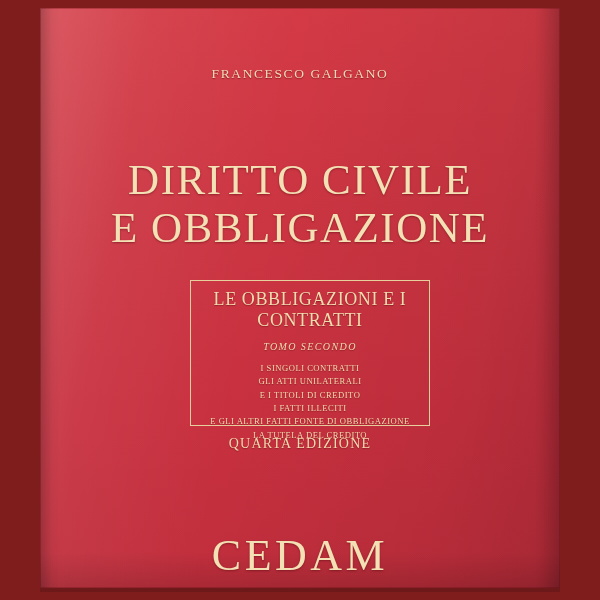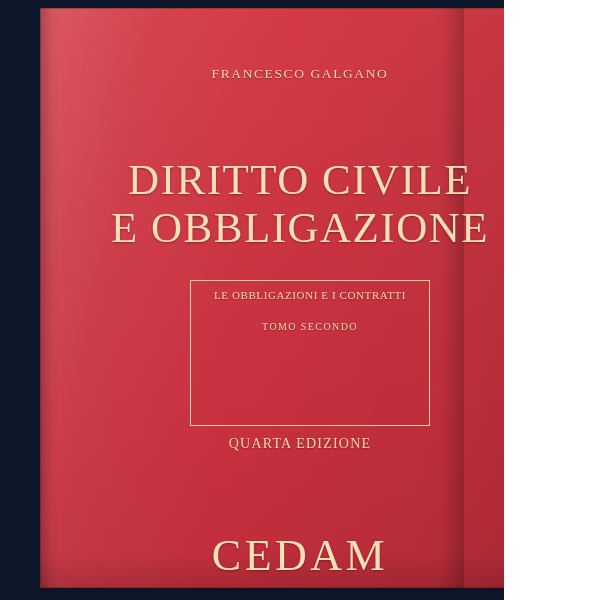--- a/index.html
+++ b/index.html
@@ -8,23 +8,23 @@
     background: #ffffff;
   }
   body {
     width: 600px;
     height: 600px;
     font-family: "Liberation Sans", sans-serif;
   }
 
   #book-cover {
     position: relative;
-    width: 504px;
+    width: 600px;
     height: 600px;
-    background: #0f172a;
+    background: #7f1d1d;
     overflow: hidden;
   }
 
   
   .cover-plate {
     position: absolute;
     left: 40px;
     top: 8px;
     width: 520px;
     height: 580px;
@@ -123,28 +123,29 @@
     font-family: "Liberation Serif", serif;
     color: #f1dcae;
     text-shadow: 0 1px 1px rgba(90,10,20,0.45);
   }
   .vol-label {
     font-size: 10.5px;
     letter-spacing: 1.6px;
     margin-top: 12px;
   }
   .vol-title {
-    font-size: 11px;
+    font-size: 18px;
     letter-spacing: 0.6px;
     margin-top: 5px;
   }
   .tomo {
     font-size: 10px;
     letter-spacing: 1.4px;
-    margin-top: 20px;
+    margin-top: 10px;
+    font-style: italic;
   }
   .contents {
     margin-top: 10px;
     font-size: 8.6px;
     line-height: 1.55;
     letter-spacing: 0.5px;
   }
   .contents div { white-space: nowrap; }
 
   .edition {
@@ -190,20 +191,28 @@
     <div class="title">
       <span>DIRITTO CIVILE</span>
       <span class="line2">E OBBLIGAZIONE</span>
     </div>
 
     <div class="panel"></div>
 
     <div class="panel-inner">
       <div class="vol-title">LE OBBLIGAZIONI E I CONTRATTI</div>
       <div class="tomo">TOMO SECONDO</div>
+      <div class="contents">
+        <div>I SINGOLI CONTRATTI</div>
+        <div>GLI ATTI UNILATERALI</div>
+        <div>E I TITOLI DI CREDITO</div>
+        <div>I FATTI ILLECITI</div>
+        <div>E GLI ALTRI FATTI FONTE DI OBBLIGAZIONE</div>
+        <div>LA TUTELA DEL CREDITO</div>
+      </div>
     </div>
 
     <div class="edition">QUARTA EDIZIONE</div>
 
     <div class="publisher">CEDAM</div>
 
   </div>
 </div>
 
 </body></html>

